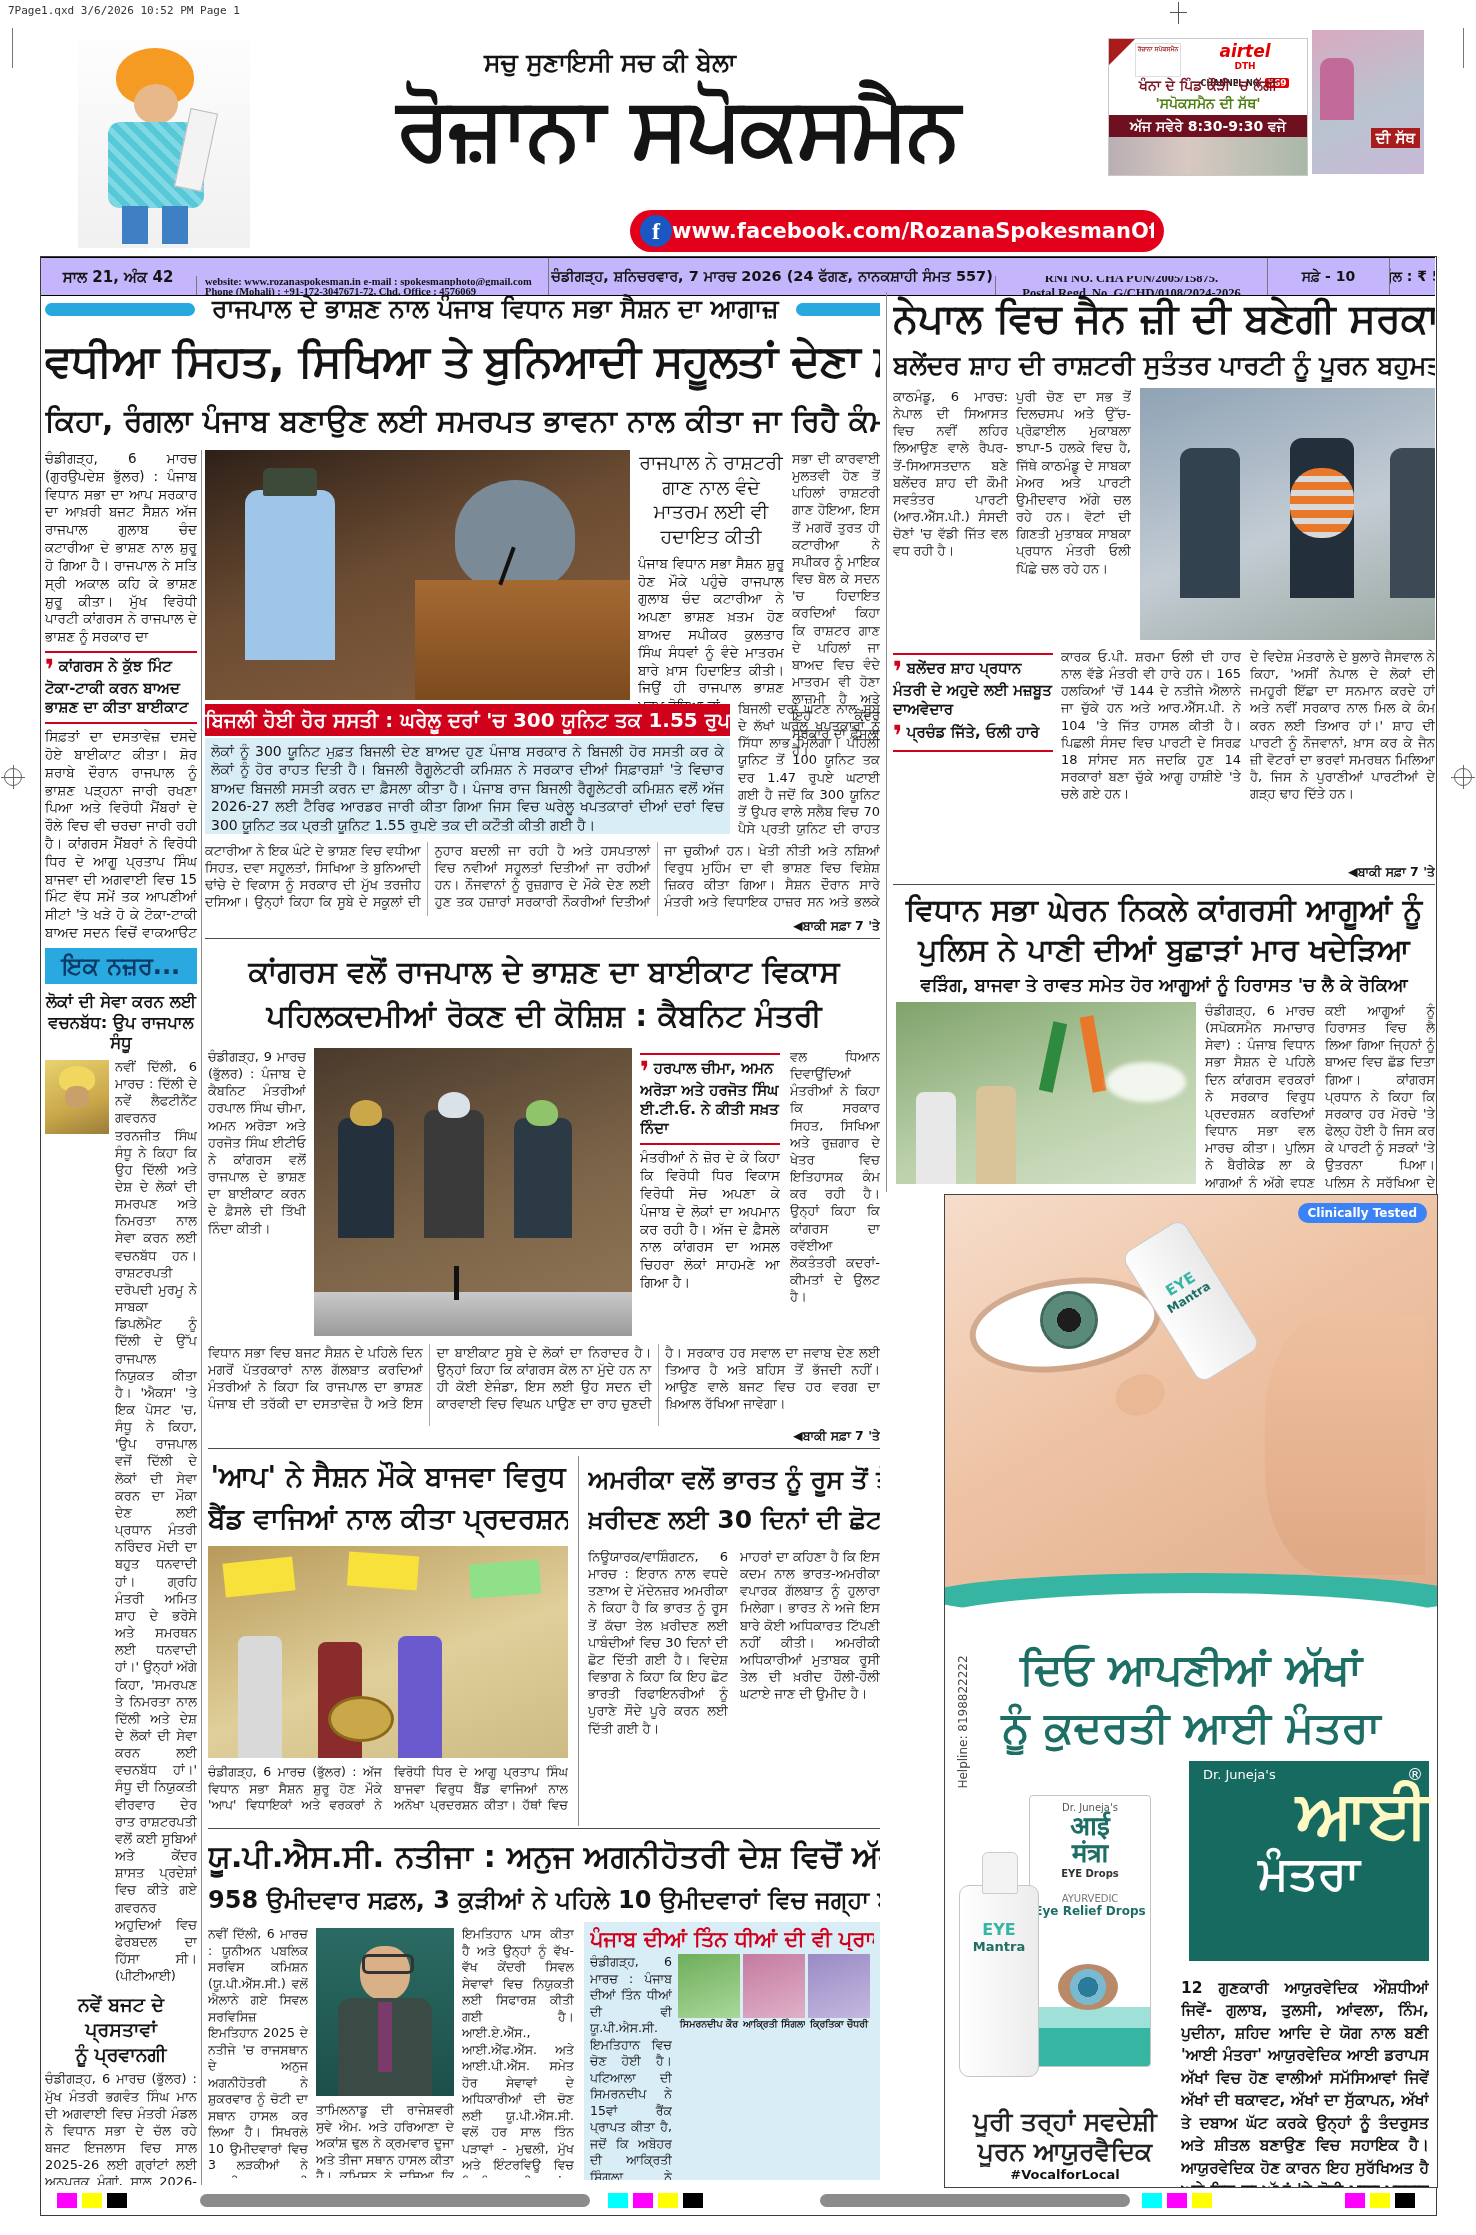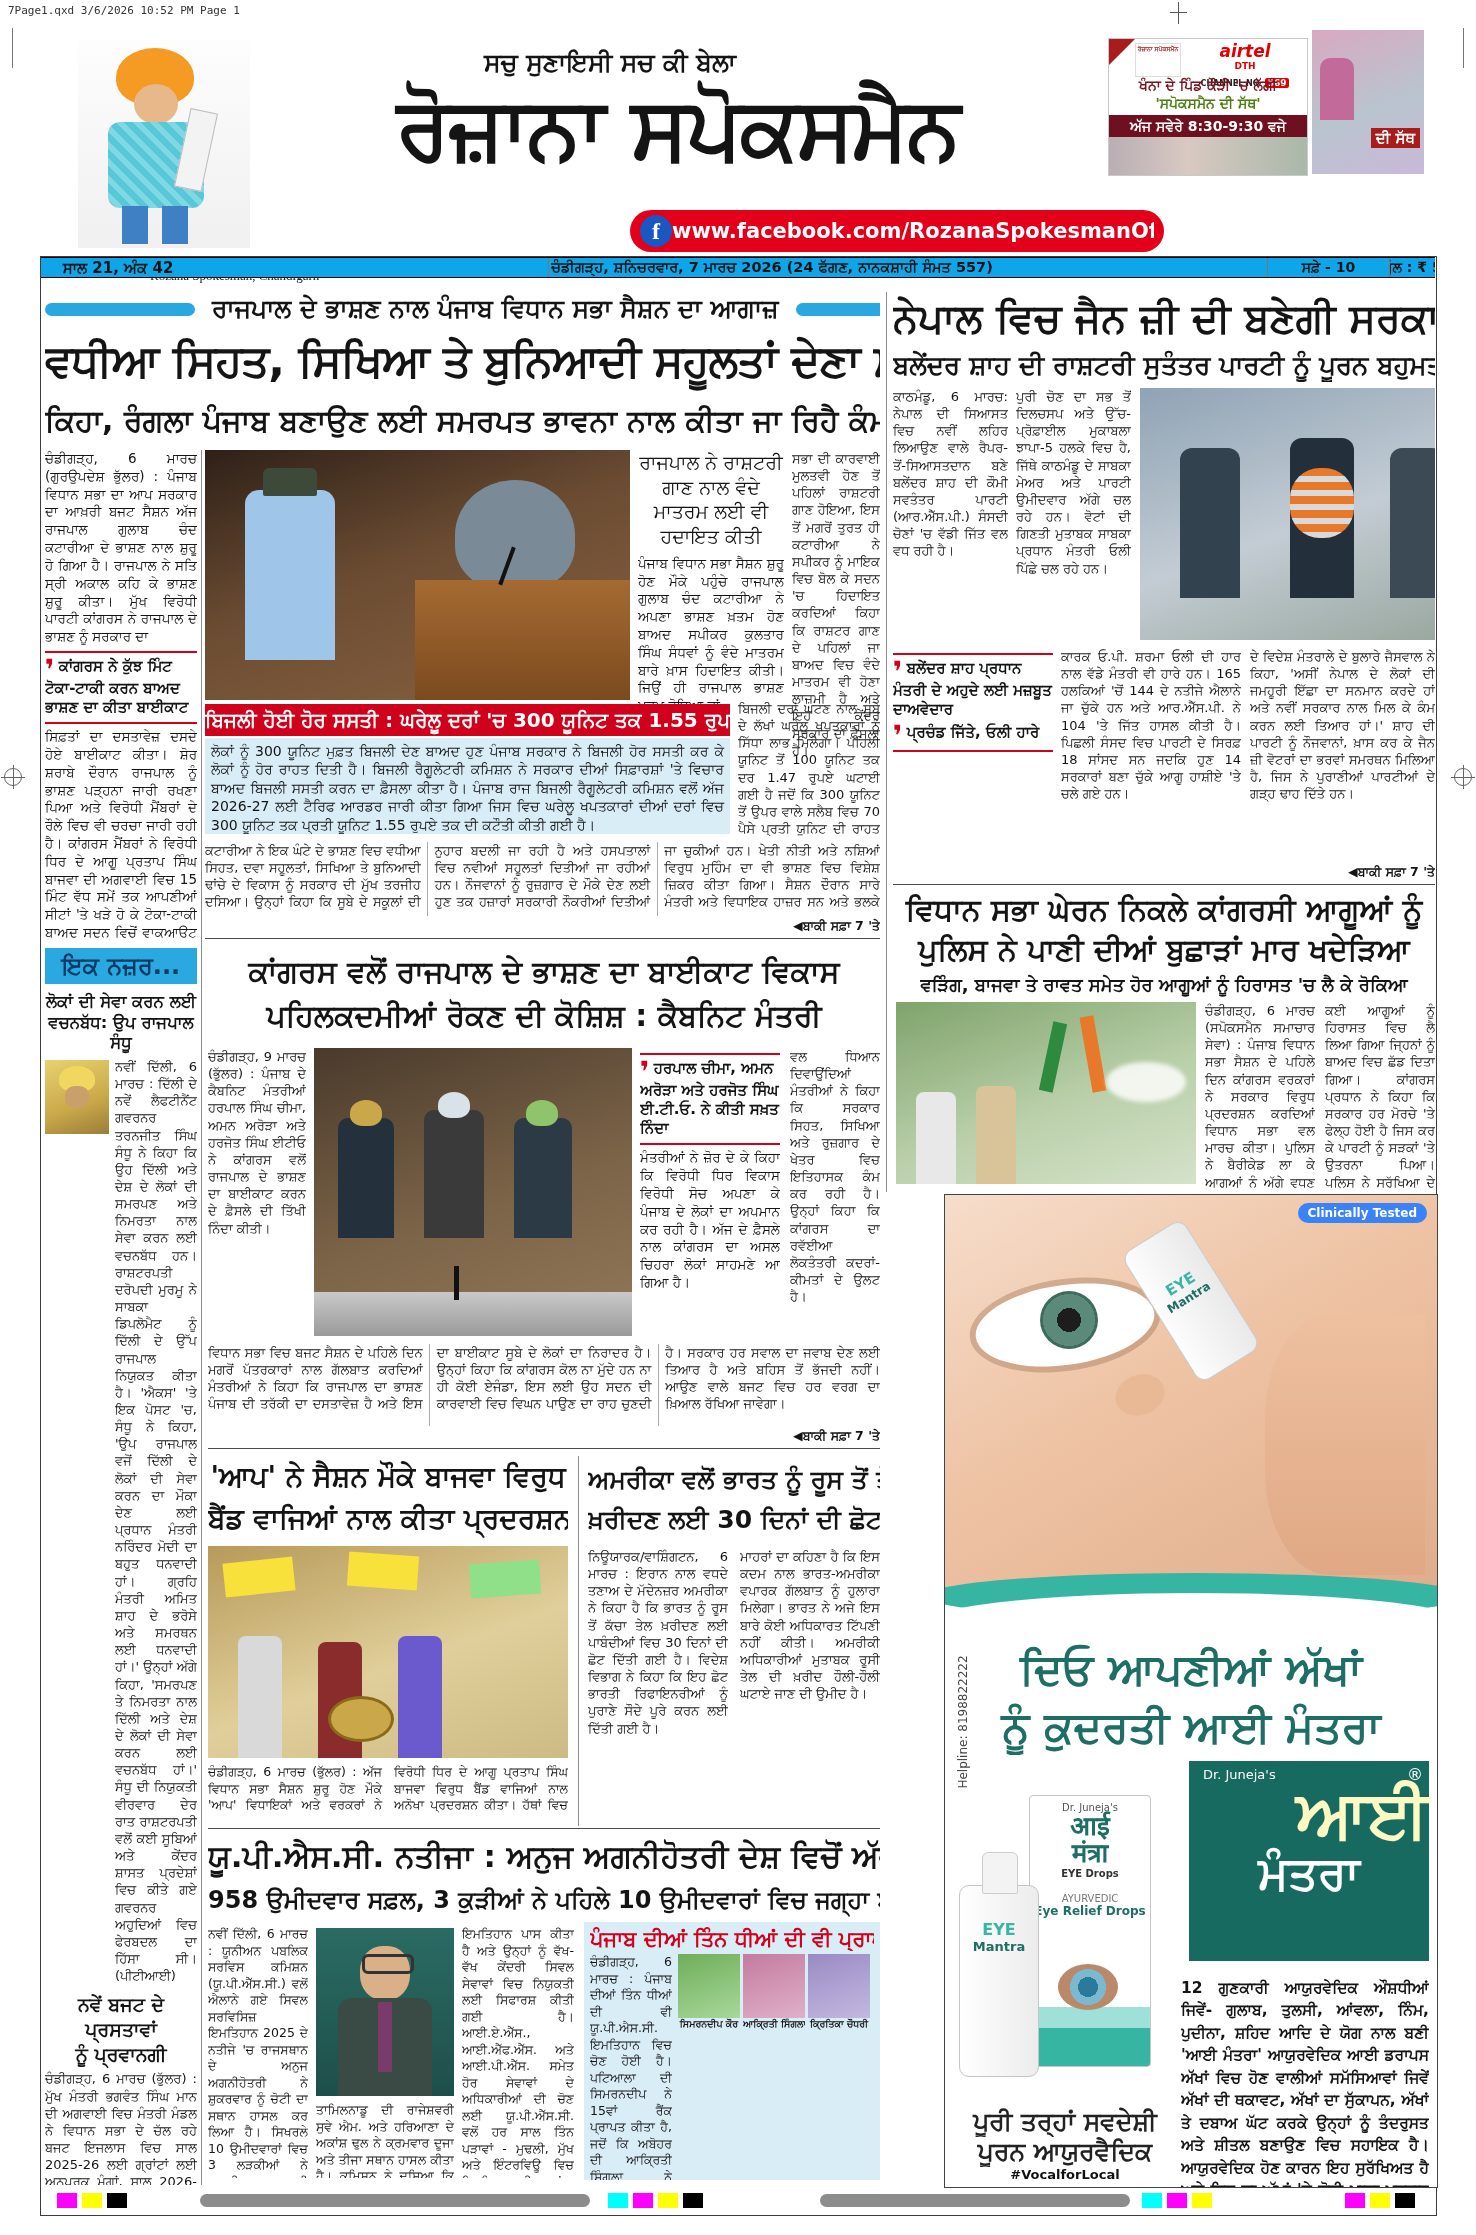--- a/index.html
+++ b/index.html
@@ -71,21 +71,21 @@
   <div class="photo" style="left:1312px;top:30px;width:112px;height:144px;background:linear-gradient(160deg,#d8a9c0,#b9c4cf 55%,#c9b9d8);">
     <div class="abs" style="right:4px;bottom:26px;background:#a81c1c;color:#fff;font-weight:bold;font-size:15px;padding:1px 5px;">ਦੀ ਸੱਥ</div>
     <div class="abs" style="left:8px;top:28px;width:34px;height:62px;background:#c26a9a;border-radius:10px 10px 0 0;"></div>
   </div>
 
   <div class="abs" style="left:630px;top:210px;width:534px;height:42px;background:#e2001a;border-radius:21px;display:flex;align-items:center;padding:0 10px;box-sizing:border-box;">
     <div style="width:32px;height:32px;border-radius:50%;background:#1a57c2;color:#fff;font-weight:bold;font-size:24px;text-align:center;line-height:32px;font-family:'Liberation Serif',serif;flex:0 0 32px;">f</div>
     <div style="flex:1;color:#fff;font-weight:bold;font-size:21px;text-align:center;white-space:nowrap;overflow:hidden;">www.facebook.com/RozanaSpokesmanOfficial</div>
   </div>
 
-  <div class="abs" style="left:40px;top:256px;width:1395px;height:22px;background:#0ea5e9;border-top:2px solid #000;border-bottom:1px solid #000;display:flex;box-sizing:border-box;">
+  <div class="abs" style="left:40px;top:256px;width:1395px;height:40px;background:#c4b5fd;border-top:2px solid #000;border-bottom:1px solid #000;display:flex;box-sizing:border-box;">
     <div class="cell" style="width:140px;border-left:none;align-items:center;">
       <span style="font-size:15px;font-weight:bold;white-space:nowrap;">ਸਾਲ 21, ਅੰਕ 42</span>
     </div>
     <div class="cell serif" style="width:335px;">
       <span style="font-size:10.5px;font-weight:bold;white-space:nowrap;overflow:hidden;">website: www.rozanaspokesman.in  e-mail : spokesmanphoto@gmail.com</span>
       <span style="font-size:10.5px;font-weight:bold;white-space:nowrap;overflow:hidden;">Phone (Mohali) : +91-172-3047671-72, Chd. Office : 4576069</span>
     </div>
     <div class="cell" style="width:430px;align-items:center;">
       <span style="font-size:14.5px;font-weight:bold;white-space:nowrap;overflow:hidden;">ਚੰਡੀਗੜ੍ਹ, ਸ਼ਨਿਚਰਵਾਰ, 7 ਮਾਰਚ 2026 (24 ਫੱਗਣ, ਨਾਨਕਸ਼ਾਹੀ ਸੰਮਤ 557)</span>
     </div>

